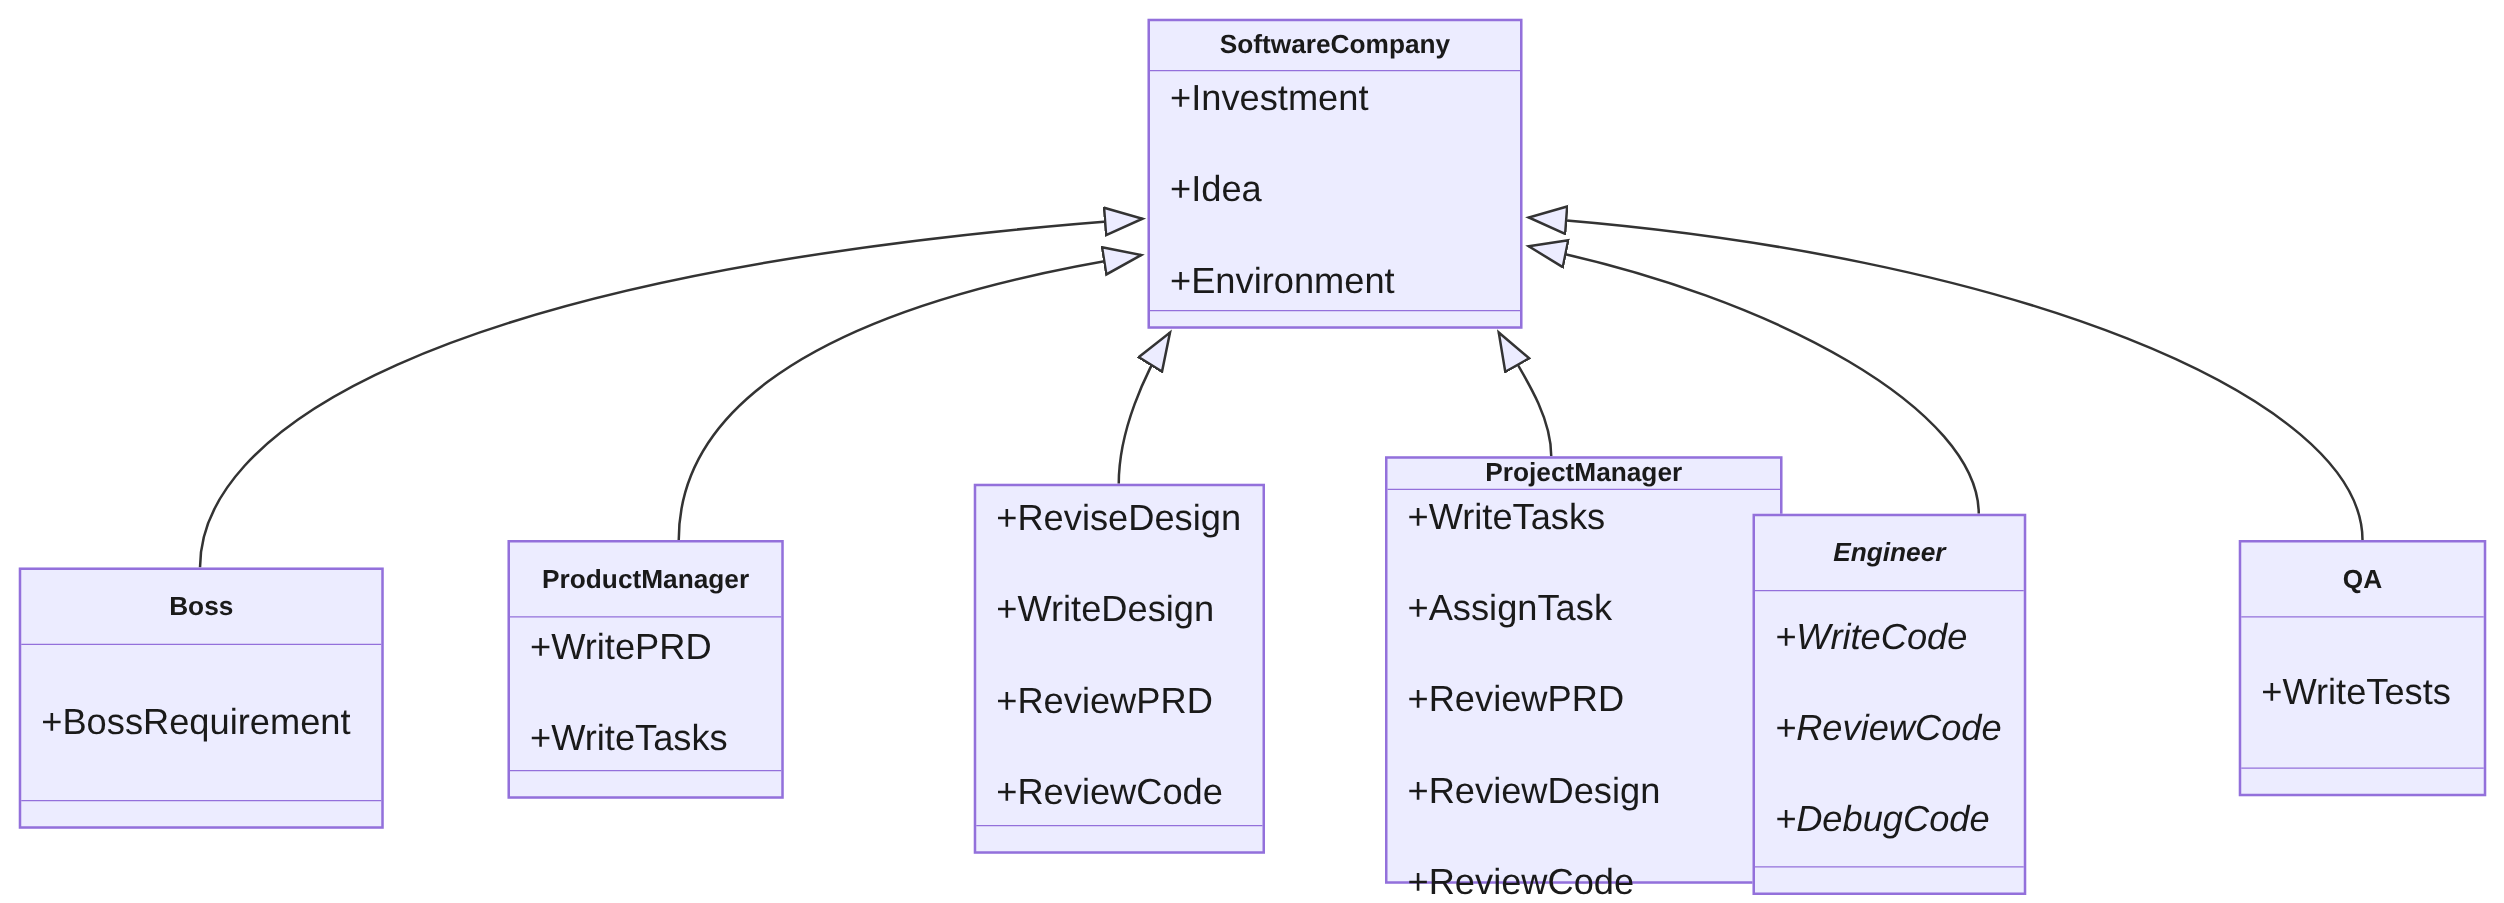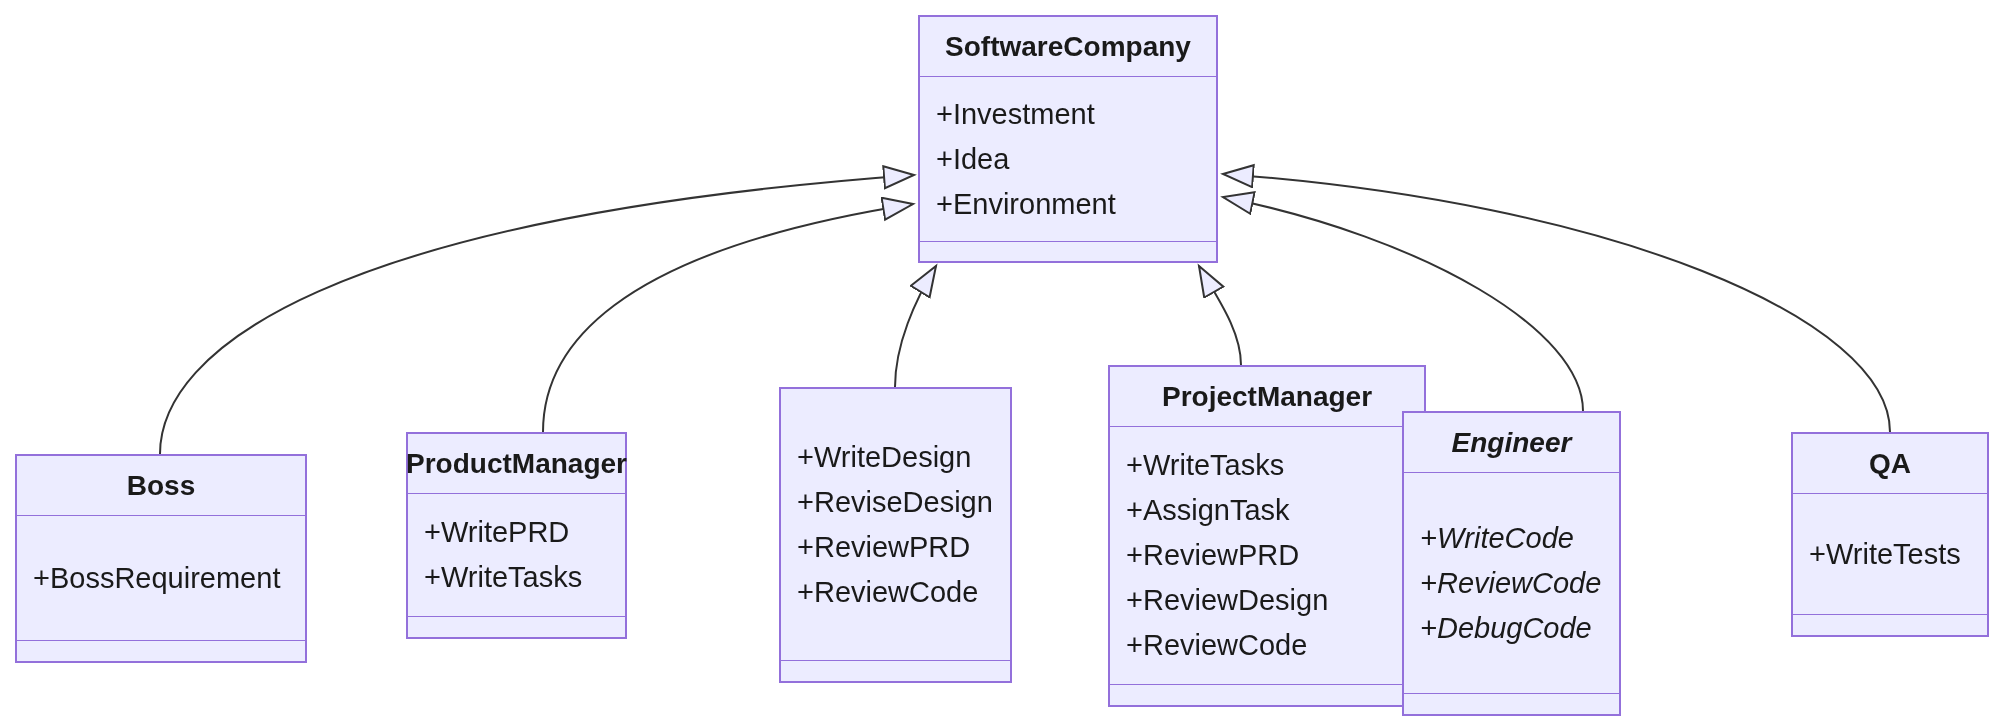--- a/index.html
+++ b/index.html
@@ -26,30 +26,31 @@
     flex-direction: column;
   }
   .uml-title {
     box-sizing: border-box;
     height: 60px;
     border-bottom: 1.4px solid #9370DB;
     display: flex;
     align-items: center;
     justify-content: center;
     font-weight: bold;
-    font-size: 28px;
+    font-size: 21px;
     white-space: nowrap;
   }
   .uml-attrs {
     flex: 1;
     box-sizing: border-box;
     padding: 0 16px;
     display: flex;
     flex-direction: column;
     justify-content: center;
+    gap: 28px;
   }
   .uml-attr {
     line-height: 45px;
     font-size: 29px;
     white-space: nowrap;
   }
   .uml-methods {
     box-sizing: border-box;
     height: 21px;
     border-top: 1.4px solid #9370DB;
@@ -105,22 +106,22 @@
     <div class="uml-title">ProductManager</div>
     <div class="uml-attrs">
       <div class="uml-attr">+WritePRD</div>
       <div class="uml-attr">+WriteTasks</div>
     </div>
     <div class="uml-methods"></div>
   </div>
 
   <div class="uml-class" id="cls-architect">
     <div class="uml-attrs">
+      <div class="uml-attr">+ReviseDesign</div>
       <div class="uml-attr">+WriteDesign</div>
-      <div class="uml-attr">+ReviseDesign</div>
       <div class="uml-attr">+ReviewPRD</div>
       <div class="uml-attr">+ReviewCode</div>
     </div>
     <div class="uml-methods"></div>
   </div>
 
   <div class="uml-class" id="cls-projectmanager">
     <div class="uml-title">ProjectManager</div>
     <div class="uml-attrs">
       <div class="uml-attr">+WriteTasks</div>

